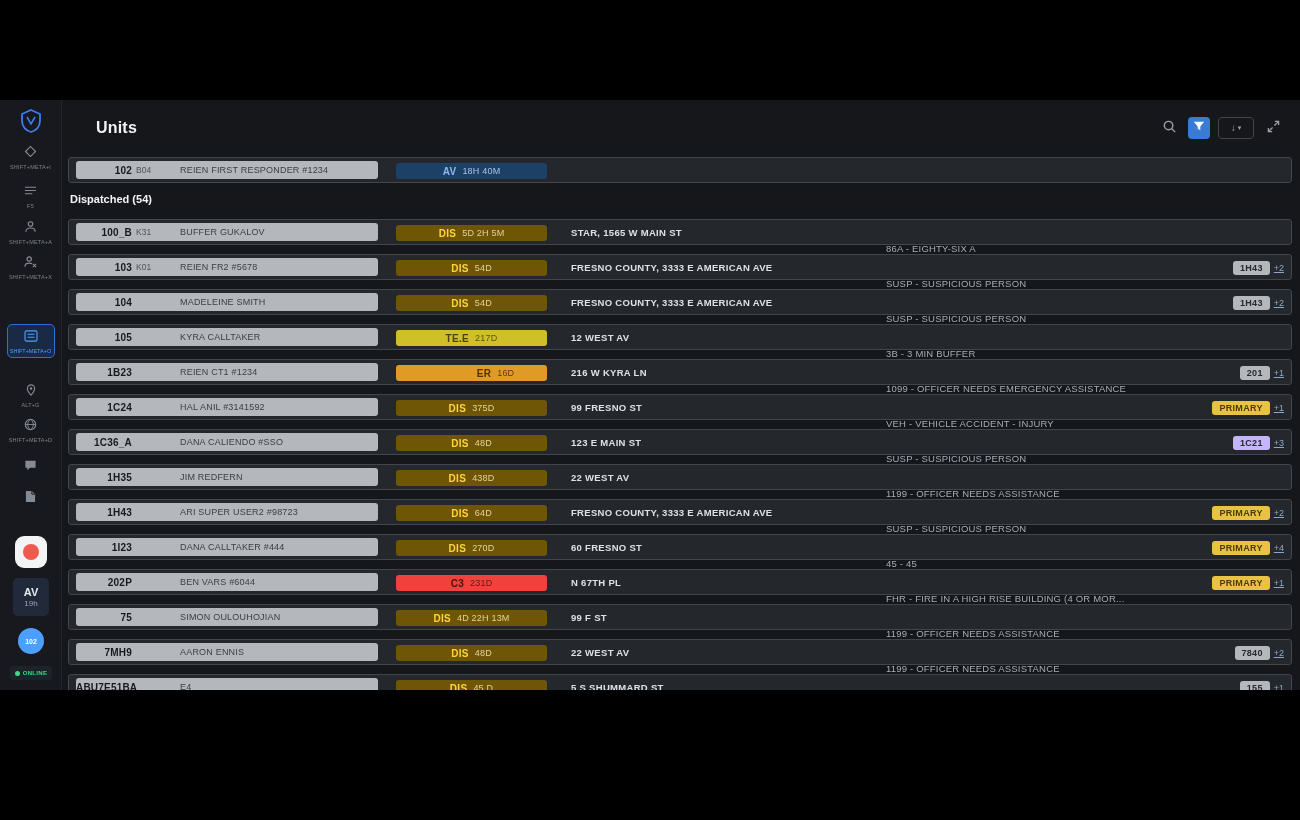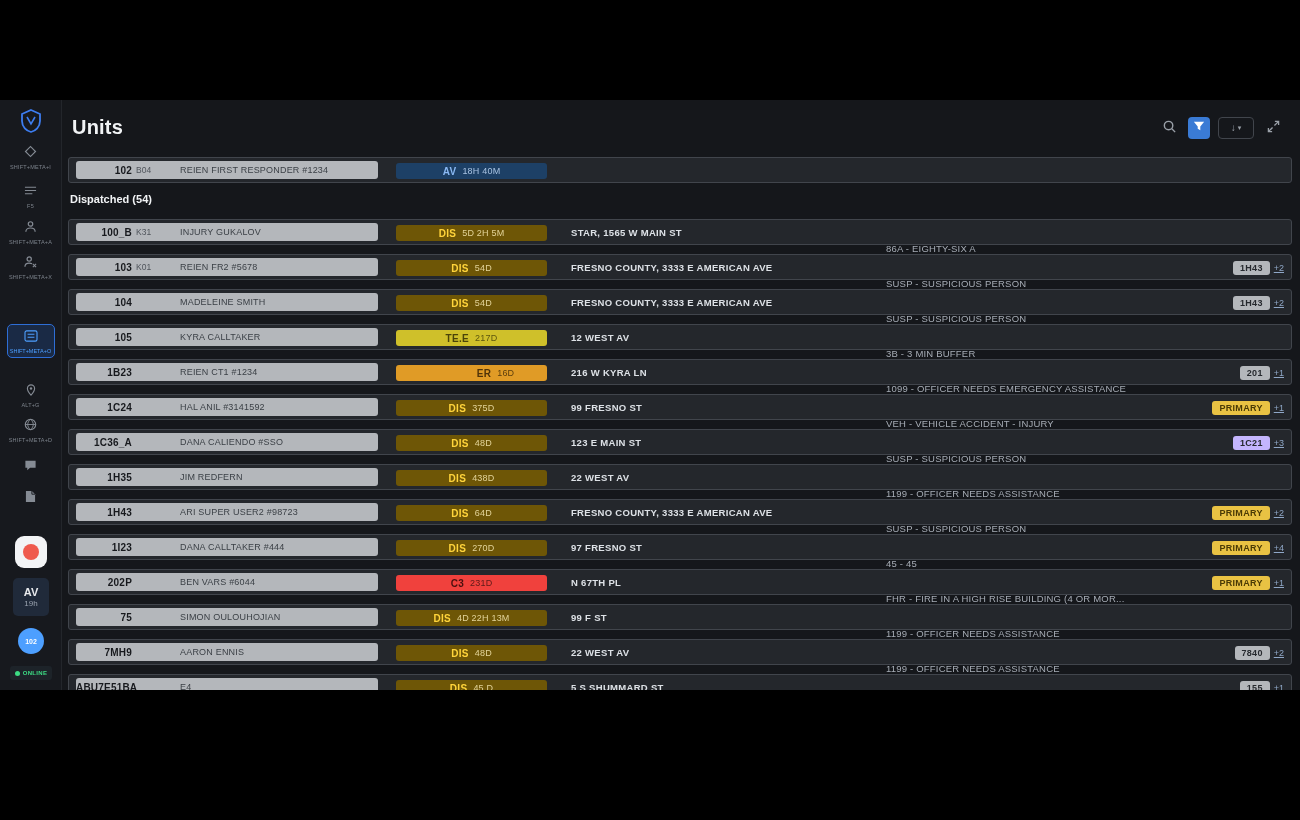--- a/index.html
+++ b/index.html
@@ -26,21 +26,21 @@
   .status-box .code { font-size:11px; font-weight:bold; color:#e8eaed; }
   .status-box .dur { font-size:8px; color:#9aa3b0; margin-top:1px; }
   .avatar { margin-top:12px; width:26px; height:26px; border-radius:50%; background:#4d9fff; color:#fff; font-size:7px; font-weight:bold; display:flex; align-items:center; justify-content:center; cursor:pointer; }
   .online { margin-top:12px; height:14px; padding:0 5px; background:#1d2329; border-radius:3px; display:flex; align-items:center; gap:3px; }
   .online .dot { width:5px; height:5px; border-radius:50%; background:#3ddc84; }
   .online .lbl { font-size:6px; font-weight:bold; color:#3ddc84; letter-spacing:.3px; }
 
   
   .main { flex:1; display:flex; flex-direction:column; min-width:0; }
   .hdr { height:55px; flex:0 0 55px; display:flex; align-items:center; padding:0 16px 0 10px; }
-  .hdr h1 { font-size:20px; font-weight:bold; color:#f1f3f5; letter-spacing:.2px; }
+  .hdr h1 { font-size:16px; font-weight:bold; color:#f1f3f5; letter-spacing:.2px;margin-left:24px; }
   .hdr-actions { margin-left:auto; display:flex; align-items:center; gap:8px; }
   .icon-btn { background:none; border:none; display:flex; align-items:center; justify-content:center; width:22px; height:22px; cursor:pointer; }
   .filter-btn { background:#3a7bd5; border-radius:4px; }
   .sort-btn { width:36px; height:22px; border:1px solid #41454c; border-radius:4px; background:none; display:flex; align-items:center; justify-content:center; gap:2px; color:#9aa0a8; font-size:10px; cursor:pointer; }
   .sort-btn .caret { font-size:7px; }
 
   
   .rows { height:535px; overflow:hidden; padding:2px 8px 0 6px; }
   .section-title { margin:8px 0 13px 2px; font-size:11px; font-weight:bold; color:#f1f3f5; line-height:14px; }
   .row { position:relative; height:26px; margin-bottom:9px; background:#24272c; border:1px solid #41454c; border-radius:3px; cursor:pointer; }
@@ -196,21 +196,21 @@
       
     </div>
   </div>
           </div>
         <div class="section-title">Dispatched (54)</div>
         <div id="dispatched-rows">
             <div class="row">
     <div class="unit-pill">
       <span class="u-id">100_B</span>
       <span class="u-sub">K31</span>
-      <span class="u-name">INJURY GUKALOV</span>
+      <span class="u-name">BUFFER GUKALOV</span>
     </div>
     <div class="status-pill" style="background: rgb(110, 86, 6);">
       <span class="s-code" style="color: rgb(255, 212, 59);">DIS</span>
       <span class="s-dur" style="color: rgb(227, 212, 154);">5D 2H 5M</span>
     </div>
     <div class="loc">STAR, 1565 W MAIN ST</div>
     <div class="inc">86A - EIGHTY-SIX A</div>
     <div class="right">
       
       
@@ -355,21 +355,21 @@
             <div class="row">
     <div class="unit-pill">
       <span class="u-id">1I23</span>
       <span class="u-sub"></span>
       <span class="u-name">DANA CALLTAKER #444</span>
     </div>
     <div class="status-pill" style="background: rgb(110, 86, 6);">
       <span class="s-code" style="color: rgb(255, 212, 59);">DIS</span>
       <span class="s-dur" style="color: rgb(227, 212, 154);">270D</span>
     </div>
-    <div class="loc">97 FRESNO ST</div>
+    <div class="loc">60 FRESNO ST</div>
     <div class="inc">45 - 45</div>
     <div class="right">
       <span class="badge" style="background: rgb(233, 194, 67); color: rgb(74, 58, 5);">PRIMARY</span>
       <a class="plus">+4</a>
     </div>
   </div>
             <div class="row">
     <div class="unit-pill">
       <span class="u-id">202P</span>
       <span class="u-sub"></span>

